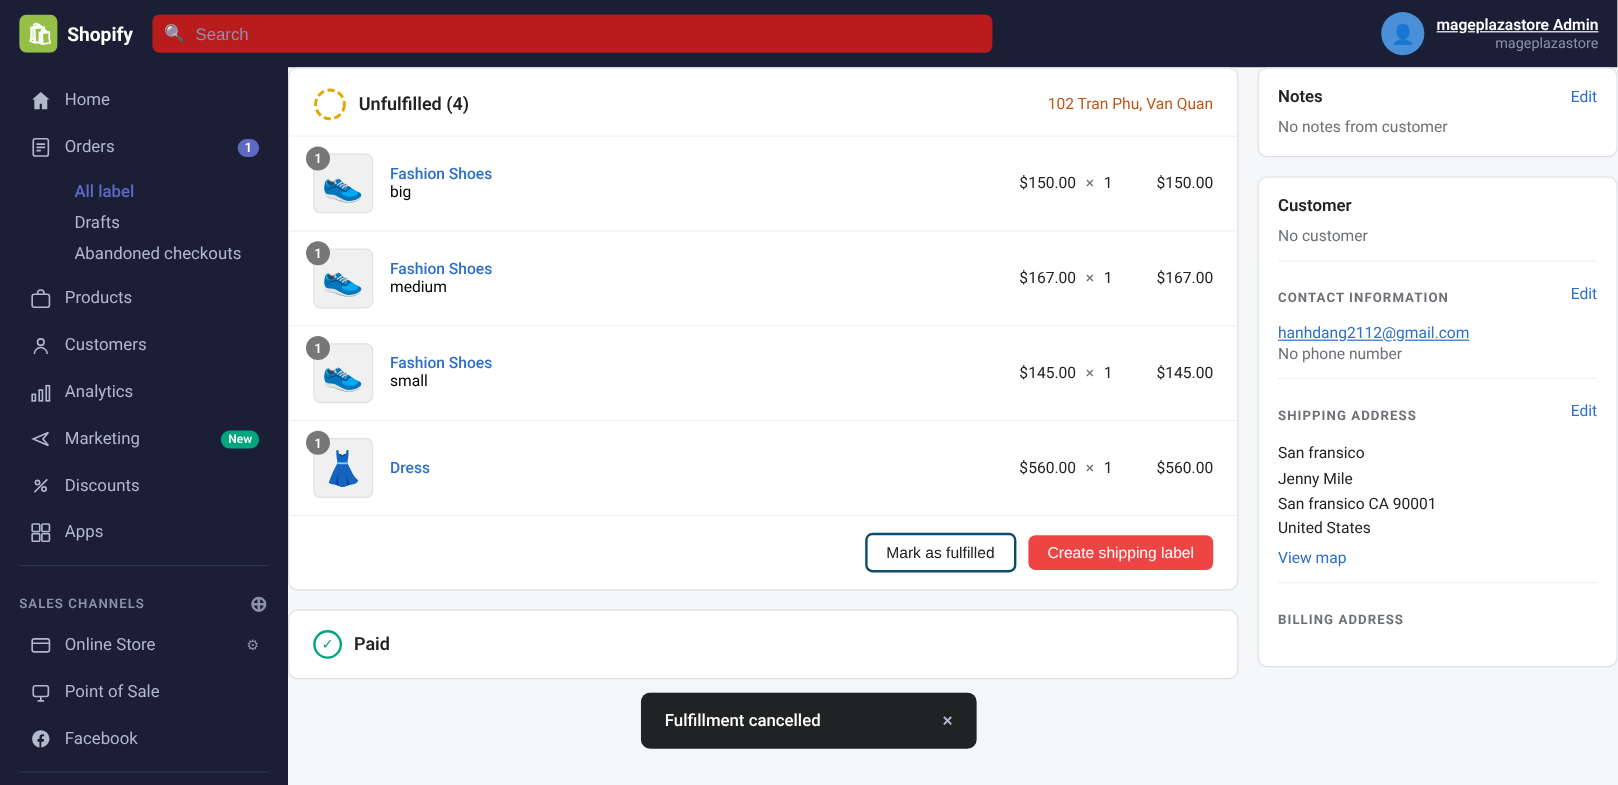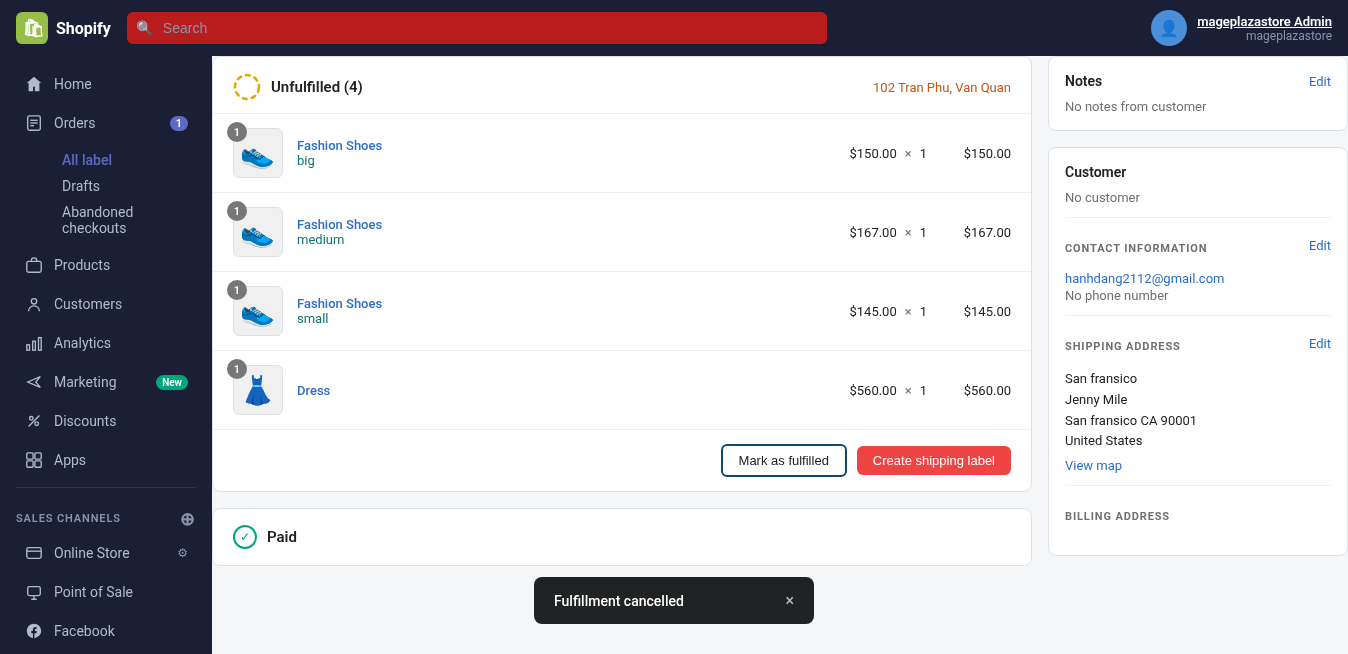--- a/index.html
+++ b/index.html
@@ -75,21 +75,21 @@
 
     
     .main-layout {
       display: flex;
       flex: 1;
       overflow: hidden;
     }
 
     
     .sidebar {
-      width: 212px;
+      width: 240px;
       background: #1a1f36;
       flex-shrink: 0;
       overflow-y: auto;
       padding: 8px 0;
     }
     .sidebar-item {
       display: flex;
       align-items: center;
       gap: 10px;
       padding: 9px 16px;
@@ -246,21 +246,21 @@
     }
     .item-info {
       flex: 1;
     }
     .item-name {
       color: #2c6ecb;
       font-size: 13px;
       font-weight: 500;
     }
     .item-variant {
-      color: #0f766e;
+      color: #000000;
       font-size: 13px;
     }
     .item-price {
       display: flex;
       align-items: center;
       gap: 8px;
       color: #202223;
       font-size: 13px;
     }
     .item-price .x { color: #6d7175; }
@@ -358,20 +358,21 @@
       letter-spacing: 0.08em;
       text-transform: uppercase;
       margin-bottom: 6px;
       margin-top: 12px;
     }
     .contact-link {
       color: #2c6ecb;
       font-size: 13px;
       display: block;
       margin-bottom: 2px;
+      text-decoration: underline;
     }
     .address-text {
       font-size: 13px;
       color: #202223;
       line-height: 1.6;
     }
     .view-map {
       color: #2c6ecb;
       font-size: 13px;
       margin-top: 6px;

